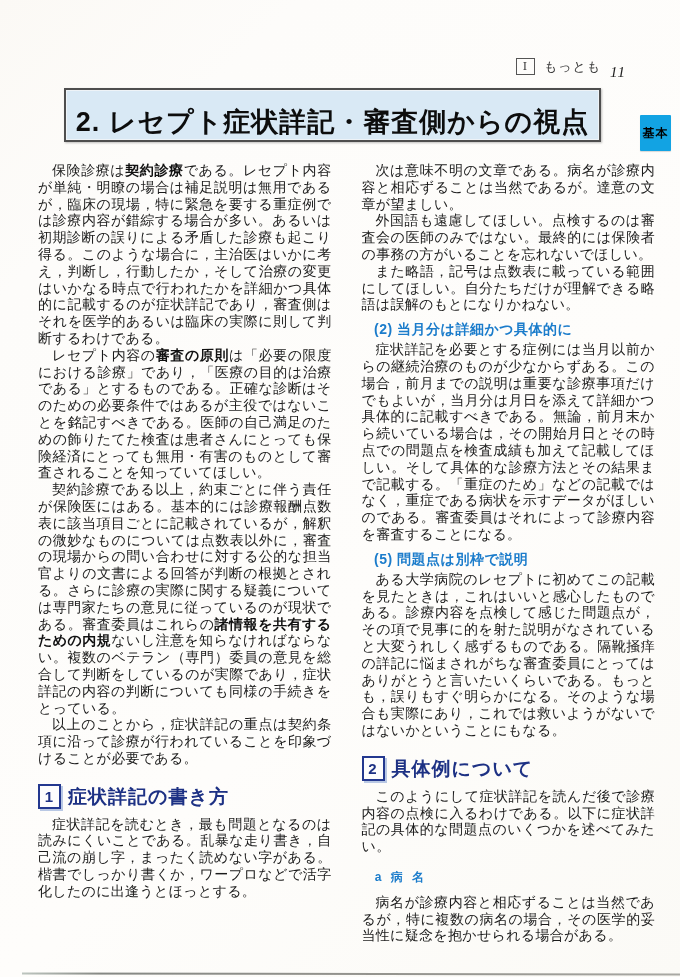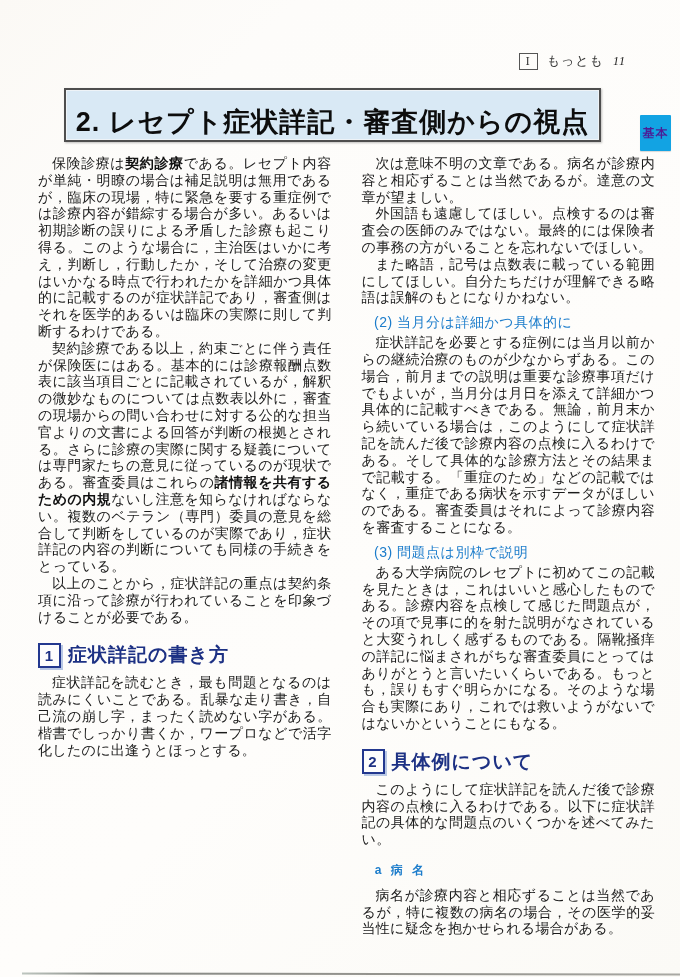--- a/index.html
+++ b/index.html
@@ -14,60 +14,60 @@
   .header-meta{
     position:absolute;top:52px;right:54px;
     display:flex;align-items:center;gap:9px;
     font-size:13px;color:#3a3a3a;letter-spacing:1px;
   }
   .roman-box{
     display:inline-flex;align-items:center;justify-content:center;
     border:1px solid #555;min-width:13px;height:15px;
     font-size:11px;line-height:1;padding:0 2px;color:#333;
   }
-  .page-num{font-style:italic;font-size:12px;color:#222;}
+  .page-num{font-style:italic;font-size:15px;color:#222;margin-top:12px;}
   
   .title-box{
     position:absolute;top:88px;left:64px;width:533px;height:50px;
     background:#d9e9f5;
     border:2px solid #4e4e4e;
     box-shadow:0 0 0 1px #eef3f7 inset, 1px 1px 2px rgba(0,0,0,0.25);
     display:flex;align-items:flex-end;justify-content:center;
   }
   .title-box .t{
     font-family:"Liberation Sans","DejaVu Sans",sans-serif;
     font-weight:bold;font-size:27px;color:#0d0d0d;letter-spacing:1px;
     white-space:nowrap;
   }
   
   .side-tab{
     position:absolute;top:115px;right:9px;width:31px;height:36px;
-    background:#12a3e3;color:#4c1d95;
+    background:#12a3e3;color:#000000;
     font-family:"Liberation Sans","DejaVu Sans",sans-serif;
     font-weight:bold;font-size:12px;
     display:flex;align-items:center;justify-content:center;
     letter-spacing:1px;border-radius:1px;
     box-shadow:0 1px 1px rgba(0,0,0,.15);
   }
   
   .columns{
-    position:absolute;top:156px;left:38px;width:617px;
+    position:absolute;top:163px;left:38px;width:617px;
     display:flex;gap:30px;
   }
   .col{width:50%;}
   .para{
     margin:0;
     font-size:14px;line-height:1.2;
     text-align:justify;text-justify:inter-ideograph;
     text-indent:1em;color:#1b1b1b;letter-spacing:0.3px;
   }
   .para b{font-weight:bold;color:#111;}
   .sub-head{
     font-family:"Liberation Sans","DejaVu Sans",sans-serif;
-    font-weight:normal;font-size:14px;color:#1b7ccb;
+    font-weight:bold;font-size:14px;color:#1b7ccb;
     margin:7px 0 3px 0;padding-left:0.9em;letter-spacing:0.5px;
   }
   .section-head{
     display:flex;align-items:center;
     margin:16px 0 7px 0;
     font-family:"Liberation Sans","DejaVu Sans",sans-serif;
     font-weight:bold;font-size:19px;color:#1d3184;letter-spacing:1px;
   }
   .num-box{
     display:flex;align-items:center;justify-content:center;
@@ -102,40 +102,41 @@
   <div class="title-box">
     <span class="t">2. レセプト症状詳記・審査側からの視点</span>
   </div>
 
   <div class="side-tab">基本</div>
 
   <div class="columns">
 
     <div class="col">
       <p class="para"><span>保険診療は</span><b>契約診療</b><span>である。レセプト内容が単純・明瞭の場合は補足説明は無用であるが，臨床の現場，特に緊急を要する重症例では診療内容が錯綜する場合が多い。あるいは初期診断の誤りによる矛盾した診療も起こり得る。このような場合に，主治医はいかに考え，判断し，行動したか，そして治療の変更はいかなる時点で行われたかを詳細かつ具体的に記載するのが症状詳記であり，審査側はそれを医学的あるいは臨床の実際に則して判断するわけである。</span></p>
+      <p class="para"><span>レセプト内容の</span><b>審査の原則</b><span>は「必要の限度における診療」であり，「医療の目的は治療である」とするものである。正確な診断はそのための必要条件ではあるが主役ではないことを銘記すべきである。医師の自己満足のための飾りたてた検査は患者さんにとっても保険経済にとっても無用・有害のものとして審査されることを知っていてほしい。</span></p>
       <p class="para"><span>契約診療である以上，約束ごとに伴う責任が保険医にはある。基本的には診療報酬点数表に該当項目ごとに記載されているが，解釈の微妙なものについては点数表以外に，審査の現場からの問い合わせに対する公的な担当官よりの文書による回答が判断の根拠とされる。さらに診療の実際に関する疑義については専門家たちの意見に従っているのが現状である。審査委員はこれらの</span><b>諸情報を共有するための内規</b><span>ないし注意を知らなければならない。複数のベテラン（専門）委員の意見を総合して判断をしているのが実際であり，症状詳記の内容の判断についても同様の手続きをとっている。</span></p>
       <p class="para"><span>以上のことから，症状詳記の重点は契約条項に沿って診療が行われていることを印象づけることが必要である。</span></p>
 
       <div class="section-head">
         <span class="num-box">1</span>
         <span>症状詳記の書き方</span>
       </div>
 
       <p class="para"><span>症状詳記を読むとき，最も問題となるのは読みにくいことである。乱暴な走り書き，自己流の崩し字，まったく読めない字がある。楷書でしっかり書くか，ワープロなどで活字化したのに出逢うとほっとする。</span></p>
     </div>
 
     <div class="col">
       <p class="para"><span>次は意味不明の文章である。病名が診療内容と相応ずることは当然であるが。達意の文章が望ましい。</span></p>
       <p class="para"><span>外国語も遠慮してほしい。点検するのは審査会の医師のみではない。最終的には保険者の事務の方がいることを忘れないでほしい。</span></p>
       <p class="para"><span>また略語，記号は点数表に載っている範囲にしてほしい。自分たちだけが理解できる略語は誤解のもとになりかねない。</span></p>
 
       <div class="sub-head">(2) 当月分は詳細かつ具体的に</div>
-      <p class="para"><span>症状詳記を必要とする症例には当月以前からの継続治療のものが少なからずある。この場合，前月までの説明は重要な診療事項だけでもよいが，当月分は月日を添えて詳細かつ具体的に記載すべきである。無論，前月末から続いている場合は，このようにして症状詳記を読んだ後で診療内容の点検に入るわけである。そして具体的な診療方法とその結果まで記載する。「重症のため」などの記載ではなく，重症である病状を示すデータがほしいのである。審査委員はそれによって診療内容を審査することになる。</span></p>
+      <p class="para"><span>症状詳記を必要とする症例には当月以前からの継続治療のものが少なからずある。この場合，前月までの説明は重要な診療事項だけでもよいが，当月分は月日を添えて詳細かつ具体的に記載すべきである。無論，前月末から続いている場合は，その開始月日とその時点での問題点を検査成績も加えて記載してほしい。そして具体的な診療方法とその結果まで記載する。「重症のため」などの記載ではなく，重症である病状を示すデータがほしいのである。審査委員はそれによって診療内容を審査することになる。</span></p>
 
-      <div class="sub-head">(3) 問題点は別枠で説明</div>
+      <div class="sub-head">(5) 問題点は別枠で説明</div>
       <p class="para"><span>ある大学病院のレセプトに初めてこの記載を見たときは，これはいいと感心したものである。診療内容を点検して感じた問題点が，その項で見事に的を射た説明がなされていると大変うれしく感ずるものである。隔靴掻痒の詳記に悩まされがちな審査委員にとってはありがとうと言いたいくらいである。もっとも，誤りもすぐ明らかになる。そのような場合も実際にあり，これでは救いようがないではないかということにもなる。</span></p>
 
       <div class="section-head">
         <span class="num-box">2</span>
         <span>具体例について</span>
       </div>
 
       <p class="para"><span>このようにして症状詳記を読んだ後で診療内容の点検に入るわけである。以下に症状詳記の具体的な問題点のいくつかを述べてみたい。</span></p>
 
       <div class="a-head">a 病 名</div>

